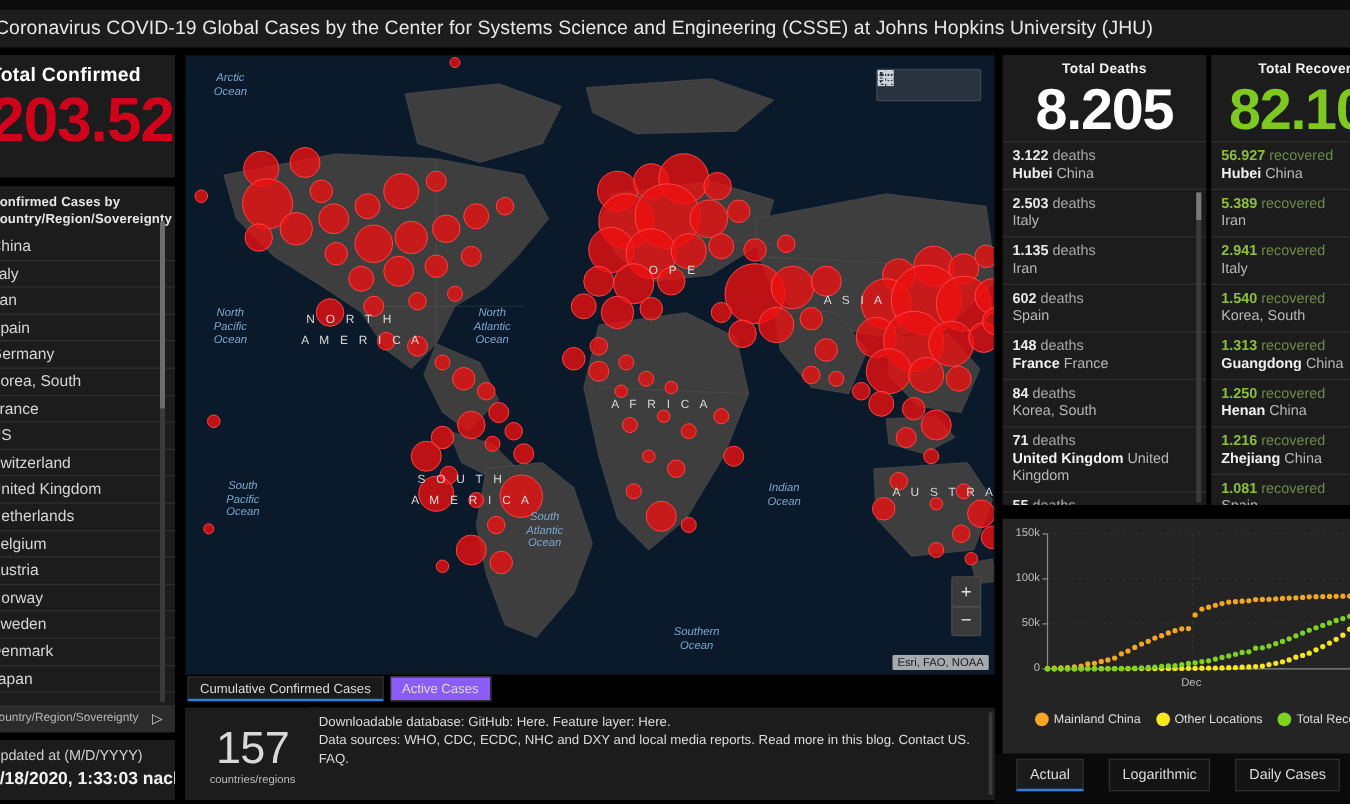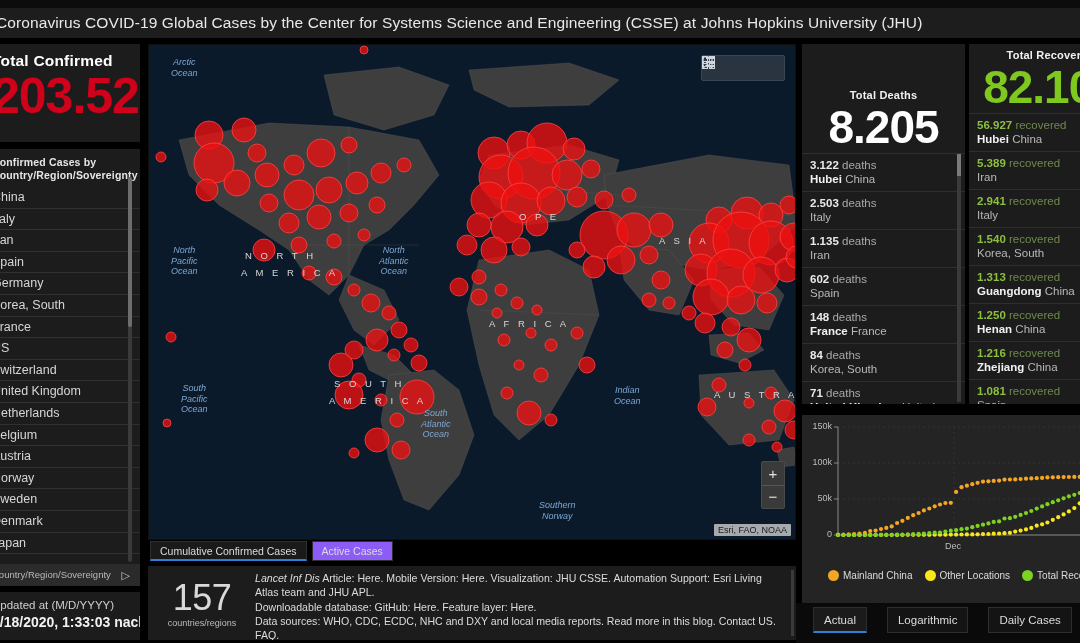--- a/index.html
+++ b/index.html
@@ -129,21 +129,21 @@
     background:#1c1c1c; padding:5px 9px 0 9px; overflow:hidden;
     color:#dcdcdc; font-size:10.6px; line-height:14.3px;
   }
   .notes i { font-style:italic; }
   .notes-scroll { position:absolute; right:2px; top:4px; width:3px; height:66px; background:#3a3a3a; }
 
   
   .deaths { position:absolute; left:802px; top:44px; width:163px; height:360px;
             background:#1c1c1c; overflow:hidden; }
   .deaths .t { text-align:center; color:#f0f0f0; font-size:11px; font-weight:600;
-               padding-top:5px; letter-spacing:.2px;margin-top:40px; }
+               padding-top:5px; letter-spacing:.2px; }
   .deaths .n { text-align:center; color:#fff; font-size:46px; font-weight:700;
                line-height:52px; letter-spacing:-1px; }
   .drow { padding:4px 6px 5px 8px; border-top:1px solid #2f2f2f; }
   .drow .a { color:#e9e9e9; font-size:11.5px; line-height:14px; }
   .drow .a span { color:#a9a9a9; font-weight:400; }
   .drow .a b { font-weight:700; }
   .drow .b { color:#b8b8b8; font-size:11.5px; line-height:14px; }
   .drow .b b { color:#f0f0f0; font-weight:700; }
   .d-scroll { position:absolute; right:4px; top:110px; width:4px; height:248px; background:#3a3a3a; }
   .d-scroll i { display:block; width:4px; height:22px; background:#7a7a7a; }
@@ -411,21 +411,21 @@
 Ocean</div>
         <div class="ocean-label" style="left: 230px; top: 200px;">North
 Atlantic
 Ocean</div>
         <div class="ocean-label" style="left: 272px; top: 363px;">South
 Atlantic
 Ocean</div>
         <div class="ocean-label" style="left: 465px; top: 340px;">Indian
 Ocean</div>
         <div class="ocean-label" style="left: 390px; top: 455px;">Southern
-Norway</div>
+Ocean</div>
       </div>
     <div id="cont-labels">
         <div class="cont-label" style="left: 96px; top: 205px;">N O R T H</div>
         <div class="cont-label" style="left: 92px; top: 222px;">A M E R I C A</div>
         <div class="cont-label" style="left: 185px; top: 333px;">S O U T H</div>
         <div class="cont-label" style="left: 180px; top: 350px;">A M E R I C A</div>
         <div class="cont-label" style="left: 370px; top: 166px;">O P E</div>
         <div class="cont-label" style="left: 340px; top: 273px;">A F R I C A</div>
         <div class="cont-label" style="left: 510px; top: 190px;">A S I A</div>
         <div class="cont-label" style="left: 565px; top: 344px;">A U S T R A L I A</div>
@@ -473,23 +473,20 @@
       <div class="mtab active">Cumulative Confirmed Cases</div>
       <div class="mtab">Active Cases</div>
     </div>
 
   <div class="countries">
     <div class="n">157</div>
     <div class="c">countries/regions</div>
   </div>
 
   <div class="notes">
-    <div>
-      <i>Lancet Inf Dis</i><span> Article: Here. Mobile Version: Here. Visualization: JHU CSSE. Automation Support: Esri Living Atlas team and JHU APL.</span>
-    </div>
     <div>Downloadable database: GitHub: Here. Feature layer: Here.</div>
     <div>Data sources: WHO, CDC, ECDC, NHC and DXY and local media reports. Read more in this blog. Contact US. FAQ.</div>
 
     <div class="notes-scroll"></div>
   </div>
 
   <div class="deaths">
     <div class="t">Total Deaths</div>
     <div class="n">8.205</div>
     <div id="death-rows">

